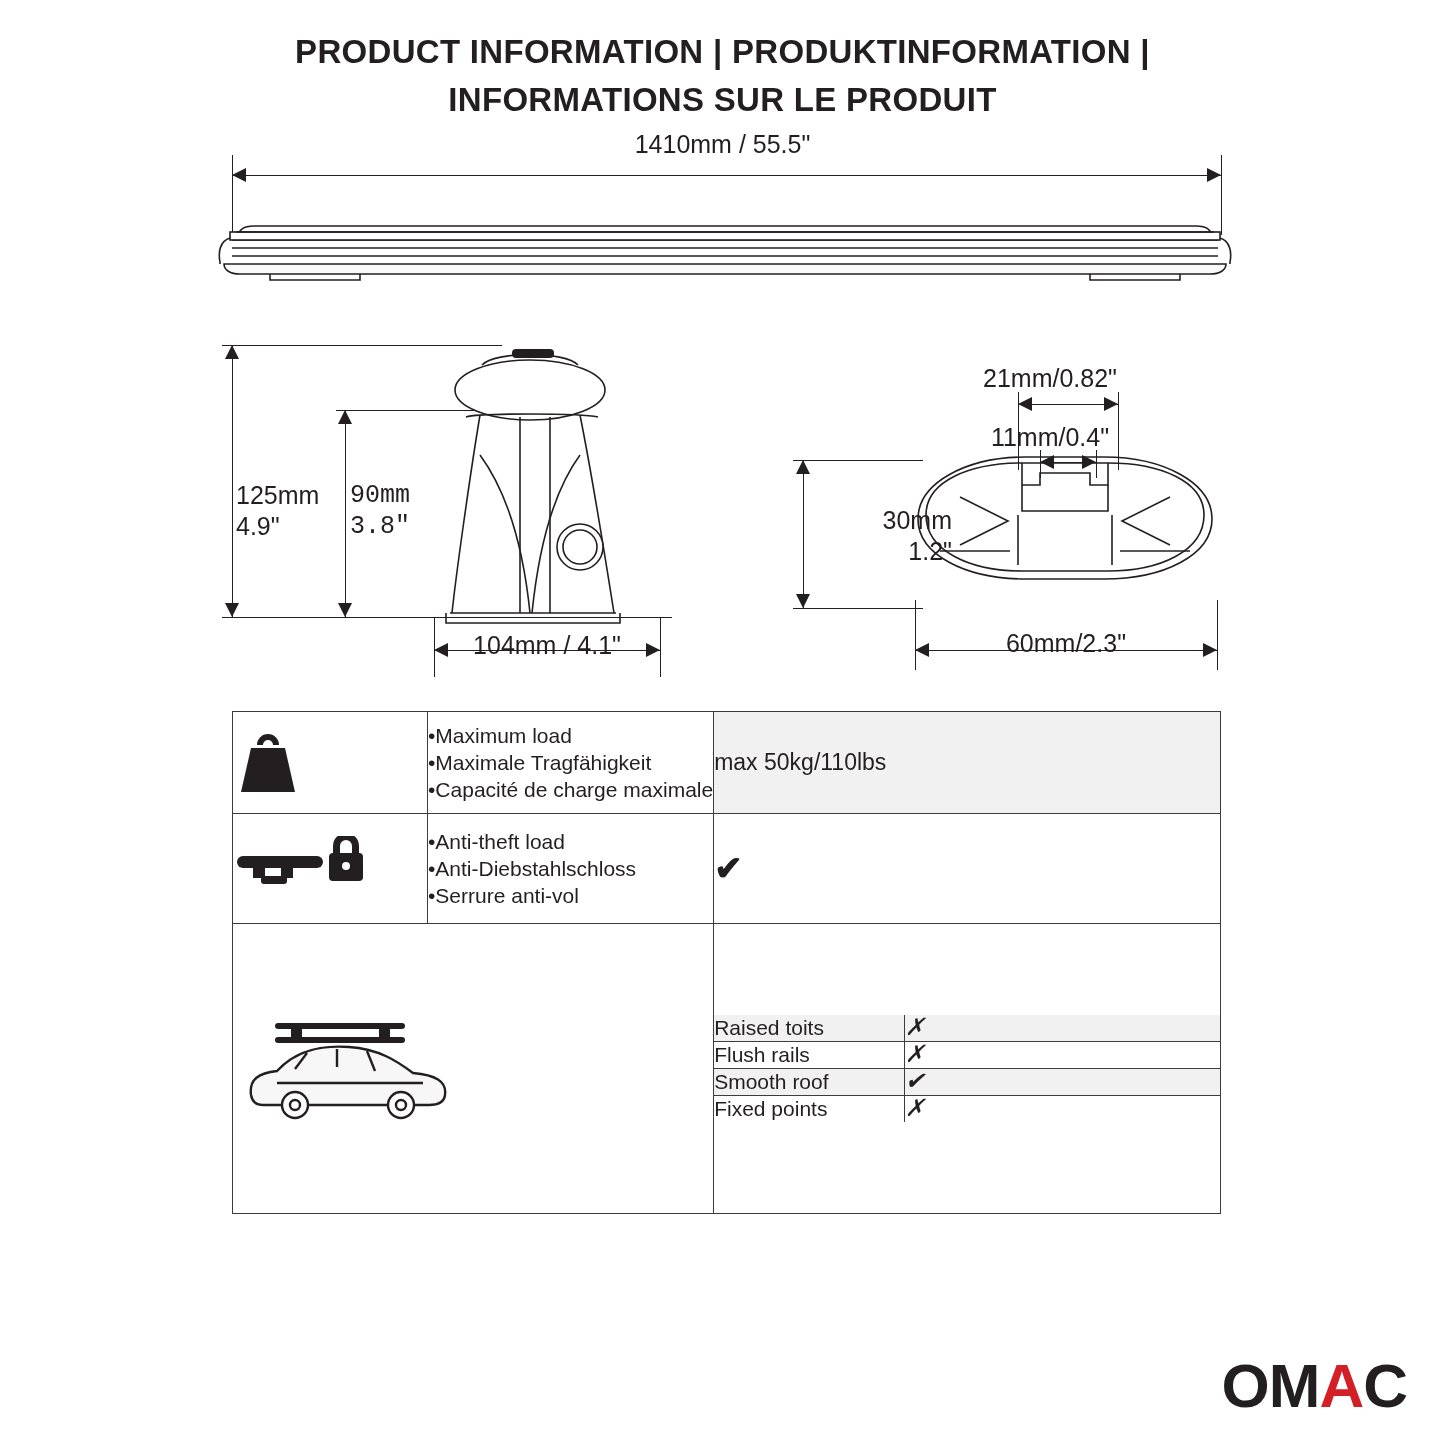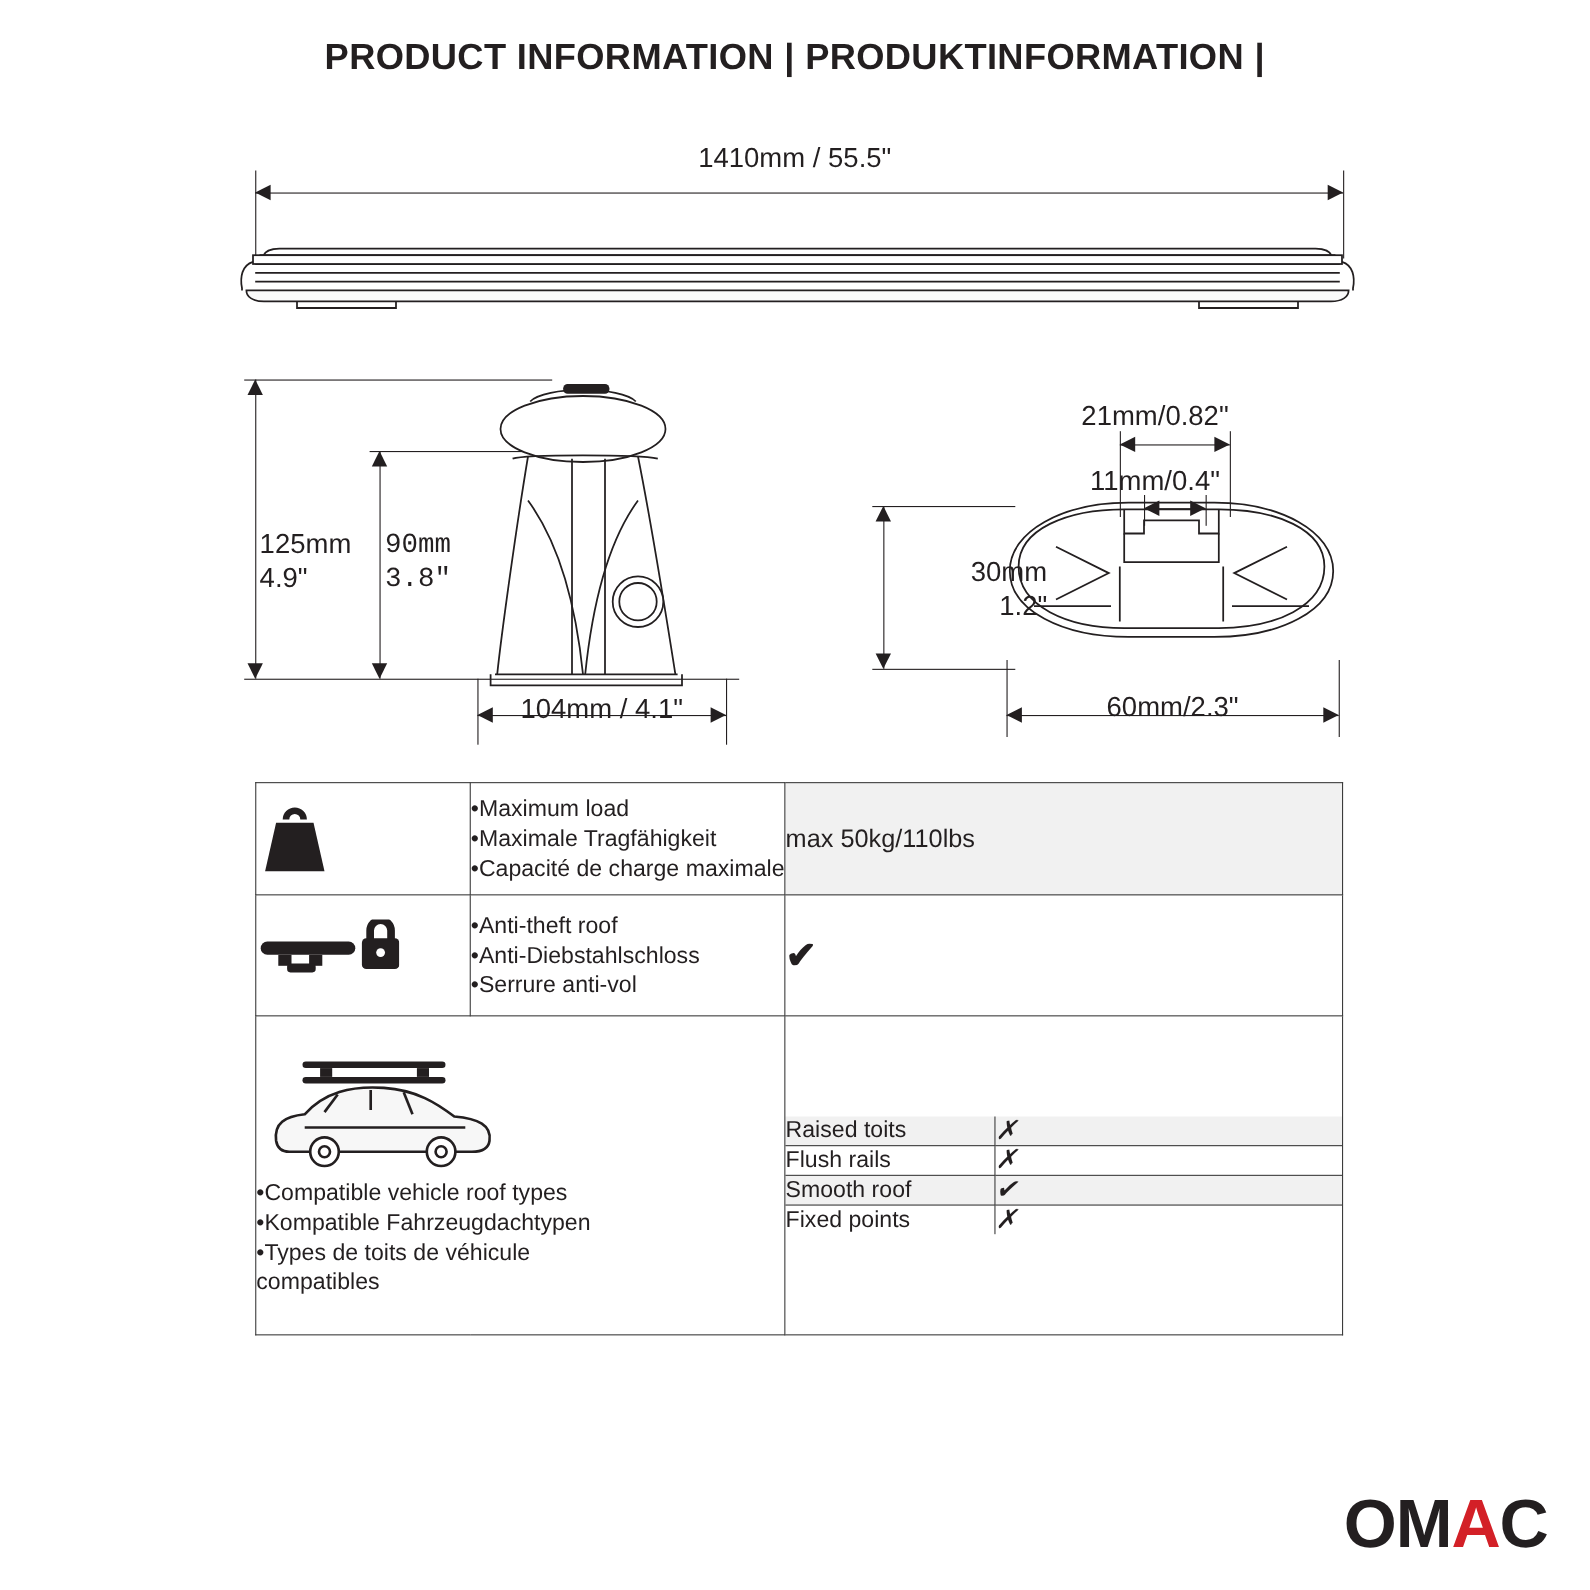--- a/index.html
+++ b/index.html
@@ -102,20 +102,21 @@
   .dimtext { position:absolute; font-size:25px; color:#231f20; line-height:31px; }
   svg { display:block; }
 </style>
 </head>
 <body>
 
 <div class="page">
 
   <div class="title">
     <span>PRODUCT INFORMATION | PRODUKTINFORMATION |</span>
+    <span class="l2">INFORMATIONS SUR LE PRODUIT</span>
   </div>
 
   <div class="len-label">1410mm / 55.5"</div>
 
   <div class="dim-line-h" style="left:232px; top:175px; width:989px;"></div>
   <div class="arrow-l" style="left:232px; top:168px;"></div>
   <div class="arrow-r" style="left:1207px; top:168px;"></div>
   <div class="tick-v" style="left:232px; top:155px; height:80px;"></div>
   <div class="tick-v" style="left:1221px; top:155px; height:80px;"></div>
 
@@ -259,21 +260,21 @@
               <rect x="48" y="32" width="12" height="10"></rect>
               <rect x="28" y="40" width="26" height="8" rx="3"></rect>
               <path d="M100,10 a13,13 0 0 1 26,0 v8 h-7 v-8 a6,6 0 0 0 -12,0 v8 h-7 z"></path>
               <rect x="96" y="17" width="34" height="28" rx="4"></rect>
             </g>
             <circle cx="113" cy="30" r="4" fill="#ffffff"></circle>
           </svg>
         </td>
         <td class="cell-label">
           <ul class="bullet-list">
-            <li>•Anti-theft roof</li>
+            <li>•Anti-theft load</li>
             <li>•Anti-Diebstahlschloss</li>
             <li>•Serrure anti-vol</li>
           </ul>
         </td>
         <td class="cell-value">
           <span class="check">✔</span>
         </td>
       </tr>
 
       <tr>
@@ -291,26 +292,20 @@
                 <path d="M62,52 L74,36"></path>
                 <path d="M104,50 L104,32"></path>
                 <path d="M142,54 L134,34"></path>
                 <path d="M44,66 L190,66"></path>
                 <circle cx="62" cy="88" r="13" fill="#ffffff"></circle>
                 <circle cx="168" cy="88" r="13" fill="#ffffff"></circle>
                 <circle cx="62" cy="88" r="5"></circle>
                 <circle cx="168" cy="88" r="5"></circle>
               </g>
             </svg>
-          </div>
-          <div class="compat-text">
-            <div>•Compatible vehicle roof types</div>
-            <div>•Kompatible Fahrzeugdachtypen</div>
-            <div>•Types de toits de véhicule</div>
-            <div>compatibles</div>
           </div>
         </td>
         <td style="padding:0;">
           <table class="sub-table">
             <tbody>
               <tr class="row-grey">
                 <td class="sub-name">Raised toits</td>
                 <td class="sub-mark">
                   <span class="cross">✗</span>
                 </td>

